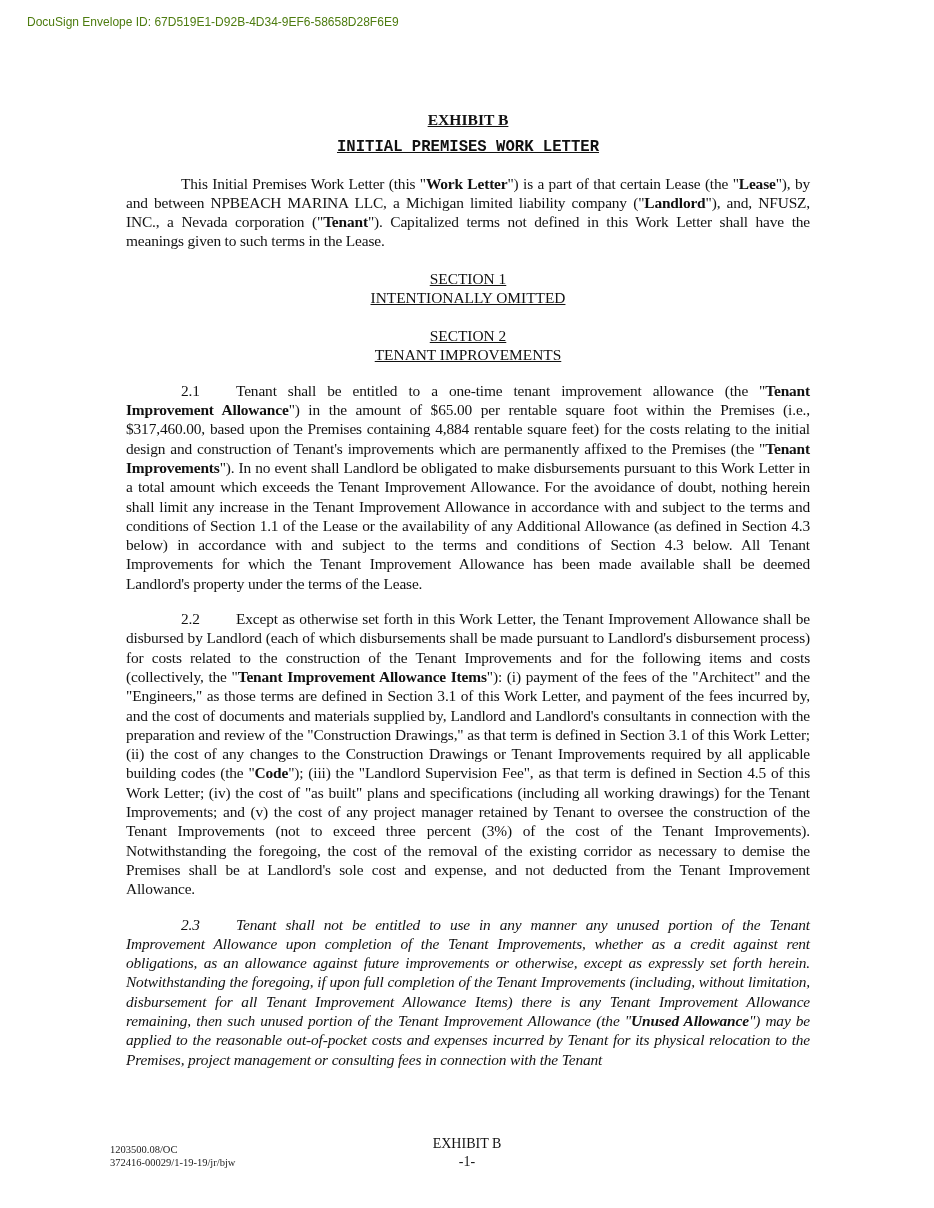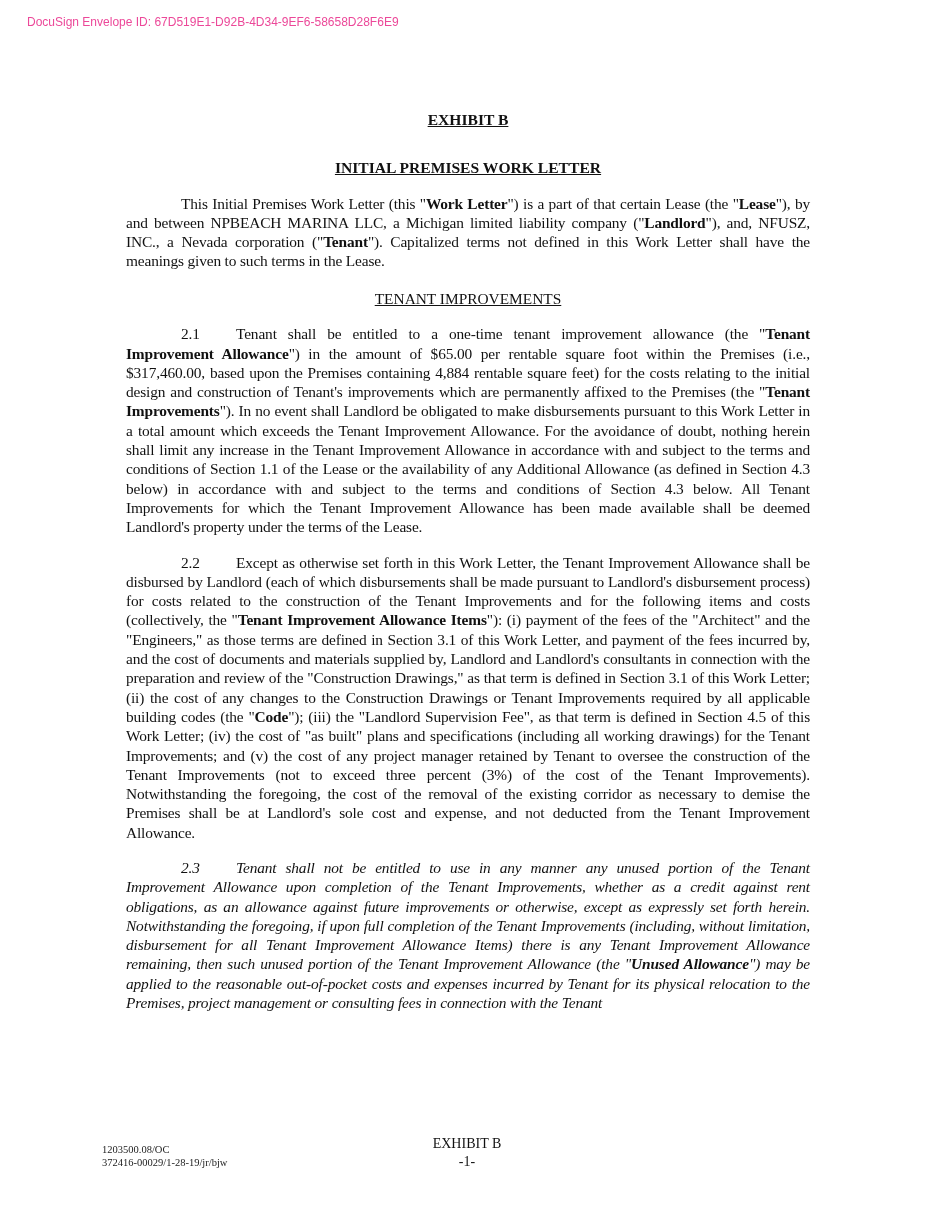--- a/index.html
+++ b/index.html
@@ -2,88 +2,93 @@
 <html><head>
   <meta charset="utf-8">
   <style>
     html, body { margin: 0; padding: 0; background: #ffffff; }
     body {
       width: 934px; height: 1208px; position: relative; overflow: hidden;
       font-family: "Liberation Serif", serif; color: #111;
     }
     .envelope {
       position: absolute; left: 27px; top: 15px;
-      font-family: "Liberation Sans", sans-serif; font-size: 12px; color: #ec4899;
+      font-family: "Liberation Sans", sans-serif; font-size: 12px; color: #4d7c0f;
       letter-spacing: 0px;
     }
     .page {
       position: absolute; left: 110px; top: 110px; width: 716px;
       font-size: 15.4px; line-height: 19.3px;
     }
     .heading {
       text-align: center; font-weight: bold; text-decoration: underline;
       font-size: 15.6px; margin: 0;
     }
     .h-exhibit { margin-top: 0; }
-    .h-title { margin-top: 29px; }
+    .h-title { margin-top: 9px; font-family: Liberation Mono, monospace; }
     .section-head {
       text-align: center; text-decoration: underline; margin: 0;
       line-height: 19.5px;
     }
     p.para {
       margin: 16px; text-align: justify; text-indent: 55px;
       letter-spacing: -0.15px;
     }
     p.para .num { display: inline-block; width: 55px; text-indent: 0; }
     .b { font-weight: bold; }
     .gap-intro { margin-top: 18px; }
     .gap-sec1 { margin-top: 18px; }
     .gap-sec2 { margin-top: 18px; }
     .gap-21 { margin-top: 18px; }
     .gap-22 { margin-top: 19px; }
     .gap-23 { margin-top: 19px; font-style: italic; }
     .footer-left {
-      position: absolute; left: 102px; top: 1143px;
+      position: absolute; left: 110px; top: 1143px;
       font-family: "Liberation Serif", serif; font-size: 10.5px; line-height: 13px; color: #222;
     }
     .footer-center {
       position: absolute; left: 367px; width: 200px; top: 1135px; text-align: center;
       font-family: "Liberation Serif", serif; font-size: 14px; line-height: 18px; color: #111;
     }
   </style>
 </head>
 <body>
 
 <div class="envelope">DocuSign Envelope ID: 67D519E1-D92B-4D34-9EF6-58658D28F6E9</div>
 
 <div class="page">
   <p class="heading h-exhibit">EXHIBIT B</p>
   <p class="heading h-title">INITIAL PREMISES WORK LETTER</p>
 
   <p class="para gap-intro"><span>This Initial Premises Work Letter (this "</span><span class="b">Work Letter</span><span>") is a part of that certain Lease (the "</span><span class="b">Lease</span><span>"), by and between NPBEACH MARINA LLC, a Michigan limited liability company ("</span><span class="b">Landlord</span><span>"), and, NFUSZ, INC., a Nevada corporation ("</span><span class="b">Tenant</span><span>").  Capitalized terms not defined in this Work Letter shall have the meanings given to such terms in the Lease.</span></p>
 
+  <div class="gap-sec1">
+    <p class="section-head">SECTION 1</p>
+    <p class="section-head">INTENTIONALLY OMITTED</p>
+  </div>
 
   <div class="gap-sec2">
+    <p class="section-head">SECTION 2</p>
     <p class="section-head">TENANT IMPROVEMENTS</p>
   </div>
 
   <p class="para gap-21">
     <span class="num">2.1</span><span><span>Tenant shall be entitled to a one-time tenant improvement allowance (the "</span><span class="b">Tenant Improvement Allowance</span><span>") in the amount of $65.00 per rentable square foot within the Premises (i.e., $317,460.00, based upon the Premises containing 4,884 rentable square feet) for the costs relating to the initial design and construction of Tenant's improvements which are permanently affixed to the Premises (the "</span><span class="b">Tenant Improvements</span><span>").  In no event shall Landlord be obligated to make disbursements pursuant to this Work Letter in a total amount which exceeds the Tenant Improvement Allowance.  For the avoidance of doubt, nothing herein shall limit any increase in the Tenant Improvement Allowance in accordance with and subject to the terms and conditions of Section 1.1 of the Lease or the availability of any Additional Allowance (as defined in Section 4.3 below) in accordance with and subject to the terms and conditions of Section 4.3 below.  All Tenant Improvements for which the Tenant Improvement Allowance has been made available shall be deemed Landlord's property under the terms of the Lease.</span></span>
   </p>
 
   <p class="para gap-22">
     <span class="num">2.2</span><span><span>Except as otherwise set forth in this Work Letter, the Tenant Improvement Allowance shall be disbursed by Landlord (each of which disbursements shall be made pursuant to Landlord's disbursement process) for costs related to the construction of the Tenant Improvements and for the following items and costs (collectively, the "</span><span class="b">Tenant Improvement Allowance Items</span><span>"):  (i) payment of the fees of the "Architect" and the "Engineers," as those terms are defined in Section 3.1 of this Work Letter, and payment of the fees incurred by, and the cost of documents and materials supplied by, Landlord and Landlord's consultants in connection with the preparation and review of the "Construction Drawings," as that term is defined in Section 3.1 of this Work Letter; (ii) the cost of any changes to the Construction Drawings or Tenant Improvements required by all applicable building codes (the "</span><span class="b">Code</span><span>"); (iii) the "Landlord Supervision Fee", as that term is defined in Section 4.5 of this Work Letter; (iv) the cost of "as built" plans and specifications (including all working drawings) for the Tenant Improvements; and (v) the cost of any project manager retained by Tenant to oversee the construction of the Tenant Improvements (not to exceed three percent (3%) of the cost of the Tenant Improvements).  Notwithstanding the foregoing, the cost of the removal of the existing corridor as necessary to demise the Premises shall be at Landlord's sole cost and expense, and not deducted from the Tenant Improvement Allowance.</span></span>
   </p>
 
   <p class="para gap-23">
     <span class="num">2.3</span><span><span>Tenant shall not be entitled to use in any manner any unused portion of the Tenant Improvement Allowance upon completion of the Tenant Improvements, whether as a credit against rent obligations, as an allowance against future improvements or otherwise, except as expressly set forth herein.  Notwithstanding the foregoing, if upon full completion of the Tenant Improvements (including, without limitation, disbursement for all Tenant Improvement Allowance Items) there is any Tenant Improvement Allowance remaining, then such unused portion of the Tenant Improvement Allowance (the "</span><span class="b">Unused Allowance</span><span>") may be applied to the reasonable out-of-pocket costs and expenses incurred by Tenant for its physical relocation to the Premises, project management or consulting fees in connection with the Tenant</span></span>
   </p>
 </div>
 
 <div class="footer-left">
   <div>1203500.08/OC</div>
-  <div>372416-00029/1-28-19/jr/bjw</div>
+  <div>372416-00029/1-19-19/jr/bjw</div>
 </div>
 
 <div class="footer-center">
   <div>EXHIBIT B</div>
   <div>-1-</div>
 </div>
 
 </body></html>

